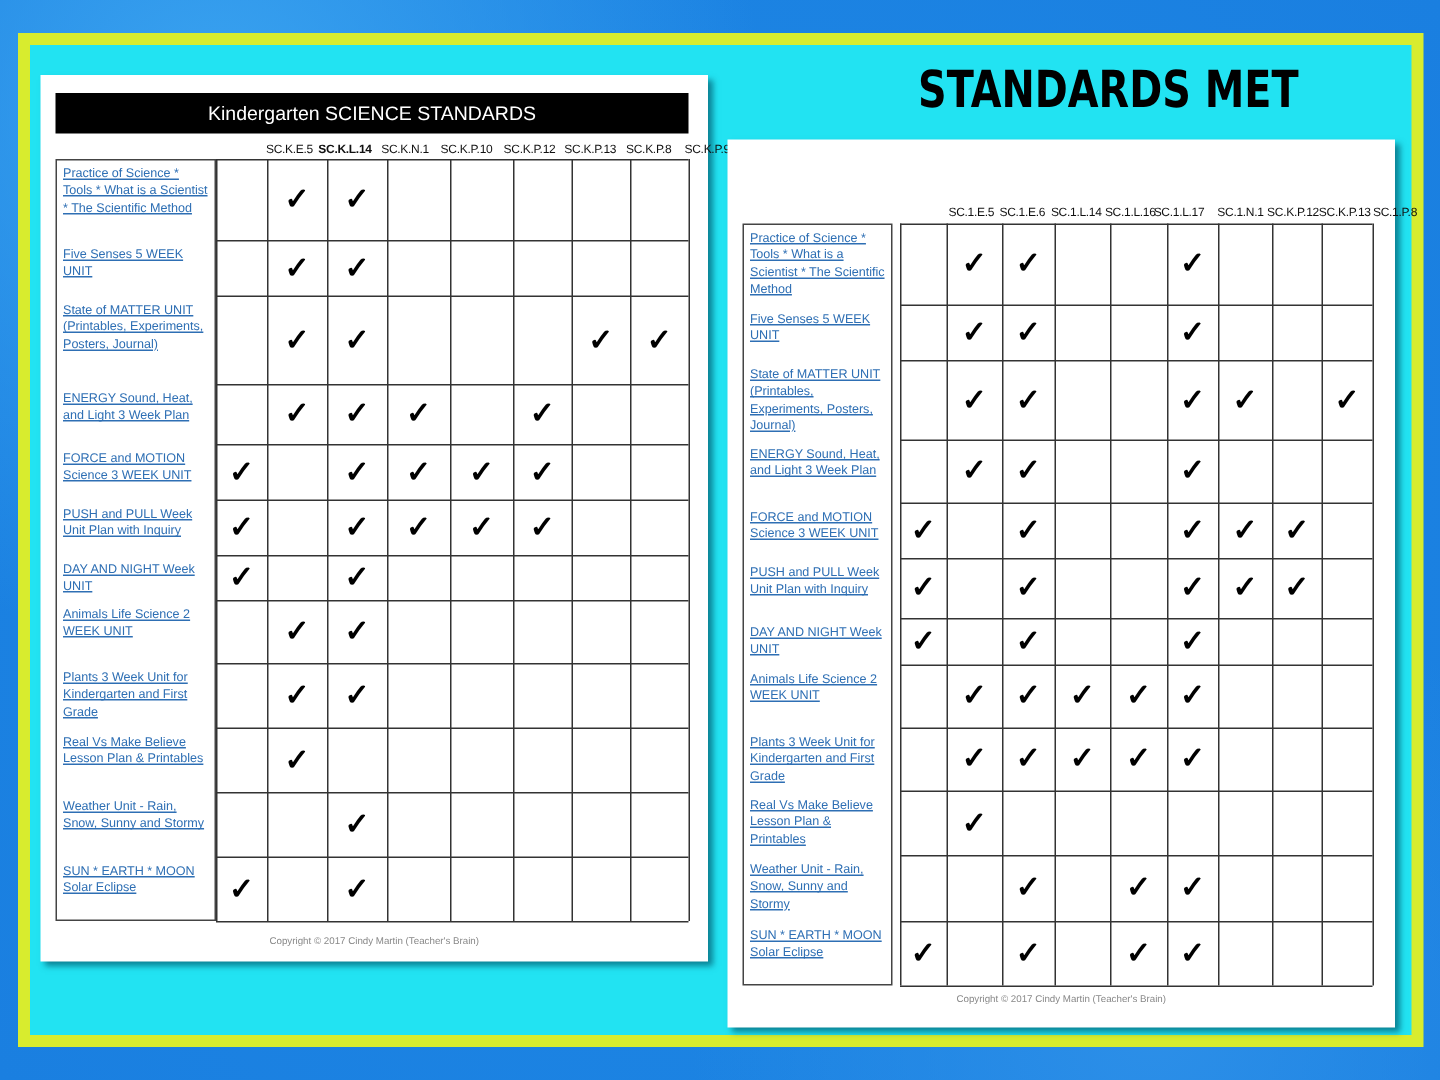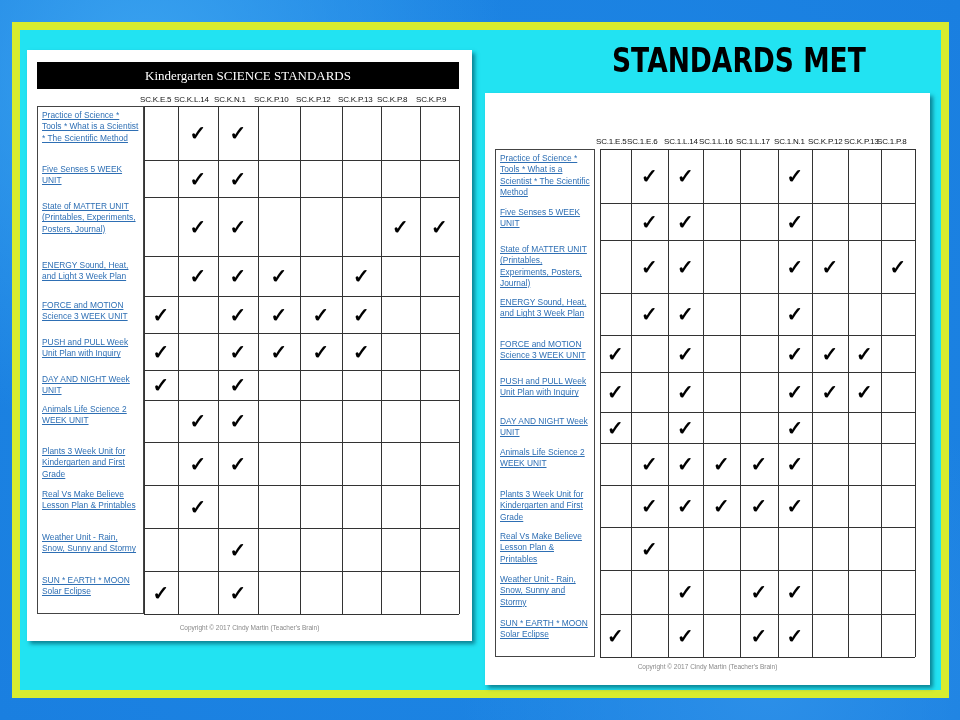--- a/index.html
+++ b/index.html
@@ -24,22 +24,23 @@
     box-shadow: 3px 3px 4px rgba(0,90,110,0.7);
   }
   .page-k { left:27px; top:50px; width:445px; height:591px; }
   .page-1 { left:485px; top:93px; width:445px; height:592px; }
 
   .title-bar {
     position:absolute; background:#000; color:#fff; text-align:center;
     font-size:13px; line-height:27px;
   }
   .col-head {
-    position:absolute; font-size:8px; color:#111; white-space:nowrap;
+    position:absolute; font-size:8px; color:#111; text-align:center; white-space:nowrap;
     letter-spacing:-0.2px;
+    margin-left:32px;
   }
   .label-box { position:absolute; border:1px solid #444; box-sizing:border-box; }
   .label {
     position:absolute; font-size:8.4px; line-height:11.3px; color:#2e6fb4;
     text-decoration:underline; cursor:pointer;
   }
   .grid-line-v { position:absolute; width:1px; background:#333; }
   .grid-line-h { position:absolute; height:1px; background:#333; }
   .check {
     position:absolute; font-size:20px; font-weight:bold; color:#000;
@@ -56,24 +57,24 @@
 </style>
 </head>
 <body>
 
 <div class="yellow-frame"></div>
 <div class="cyan-frame"></div>
 
 <div class="headline">STANDARDS MET</div>
 
 <div class="page page-k">
-  <div class="title-bar" style="left:10px; top:12px; width:422px;font-family:Liberation Serif, serif;">Kindergarten SCIENCE STANDARDS</div>
+  <div class="title-bar" style="left:10px; top:12px; width:422px;">Kindergarten SCIENCE STANDARDS</div>
   <div id="k-grid">
       <div class="col-head" style="left:113px; width:42px; top:45px;">SC.K.E.5</div>
-      <div class="col-head" style="left:147px; width:48px; top:45px;">SC.K.L.14</div>
+      <div class="col-head" style="left:147px; width:48px; top:45px;font-weight:bold;">SC.K.L.14</div>
       <div class="col-head" style="left:187px; width:48px; top:45px;">SC.K.N.1</div>
       <div class="col-head" style="left:227px; width:50px; top:45px;">SC.K.P.10</div>
       <div class="col-head" style="left:269px; width:50px; top:45px;">SC.K.P.12</div>
       <div class="col-head" style="left:311px; width:47px; top:45px;">SC.K.P.13</div>
       <div class="col-head" style="left:350px; width:47px; top:45px;">SC.K.P.8</div>
       <div class="col-head" style="left:389px; width:47px; top:45px;">SC.K.P.9</div>
       <div class="label-box" style="left:10px; top:56px; width:107px; height:508px;"></div>
       <div class="grid-line-v" style="left:117px; top:56px; height:508px;"></div>
       <div class="grid-line-v" style="left:151px; top:56px; height:508px;"></div>
       <div class="grid-line-v" style="left:191px; top:56px; height:508px;"></div>

